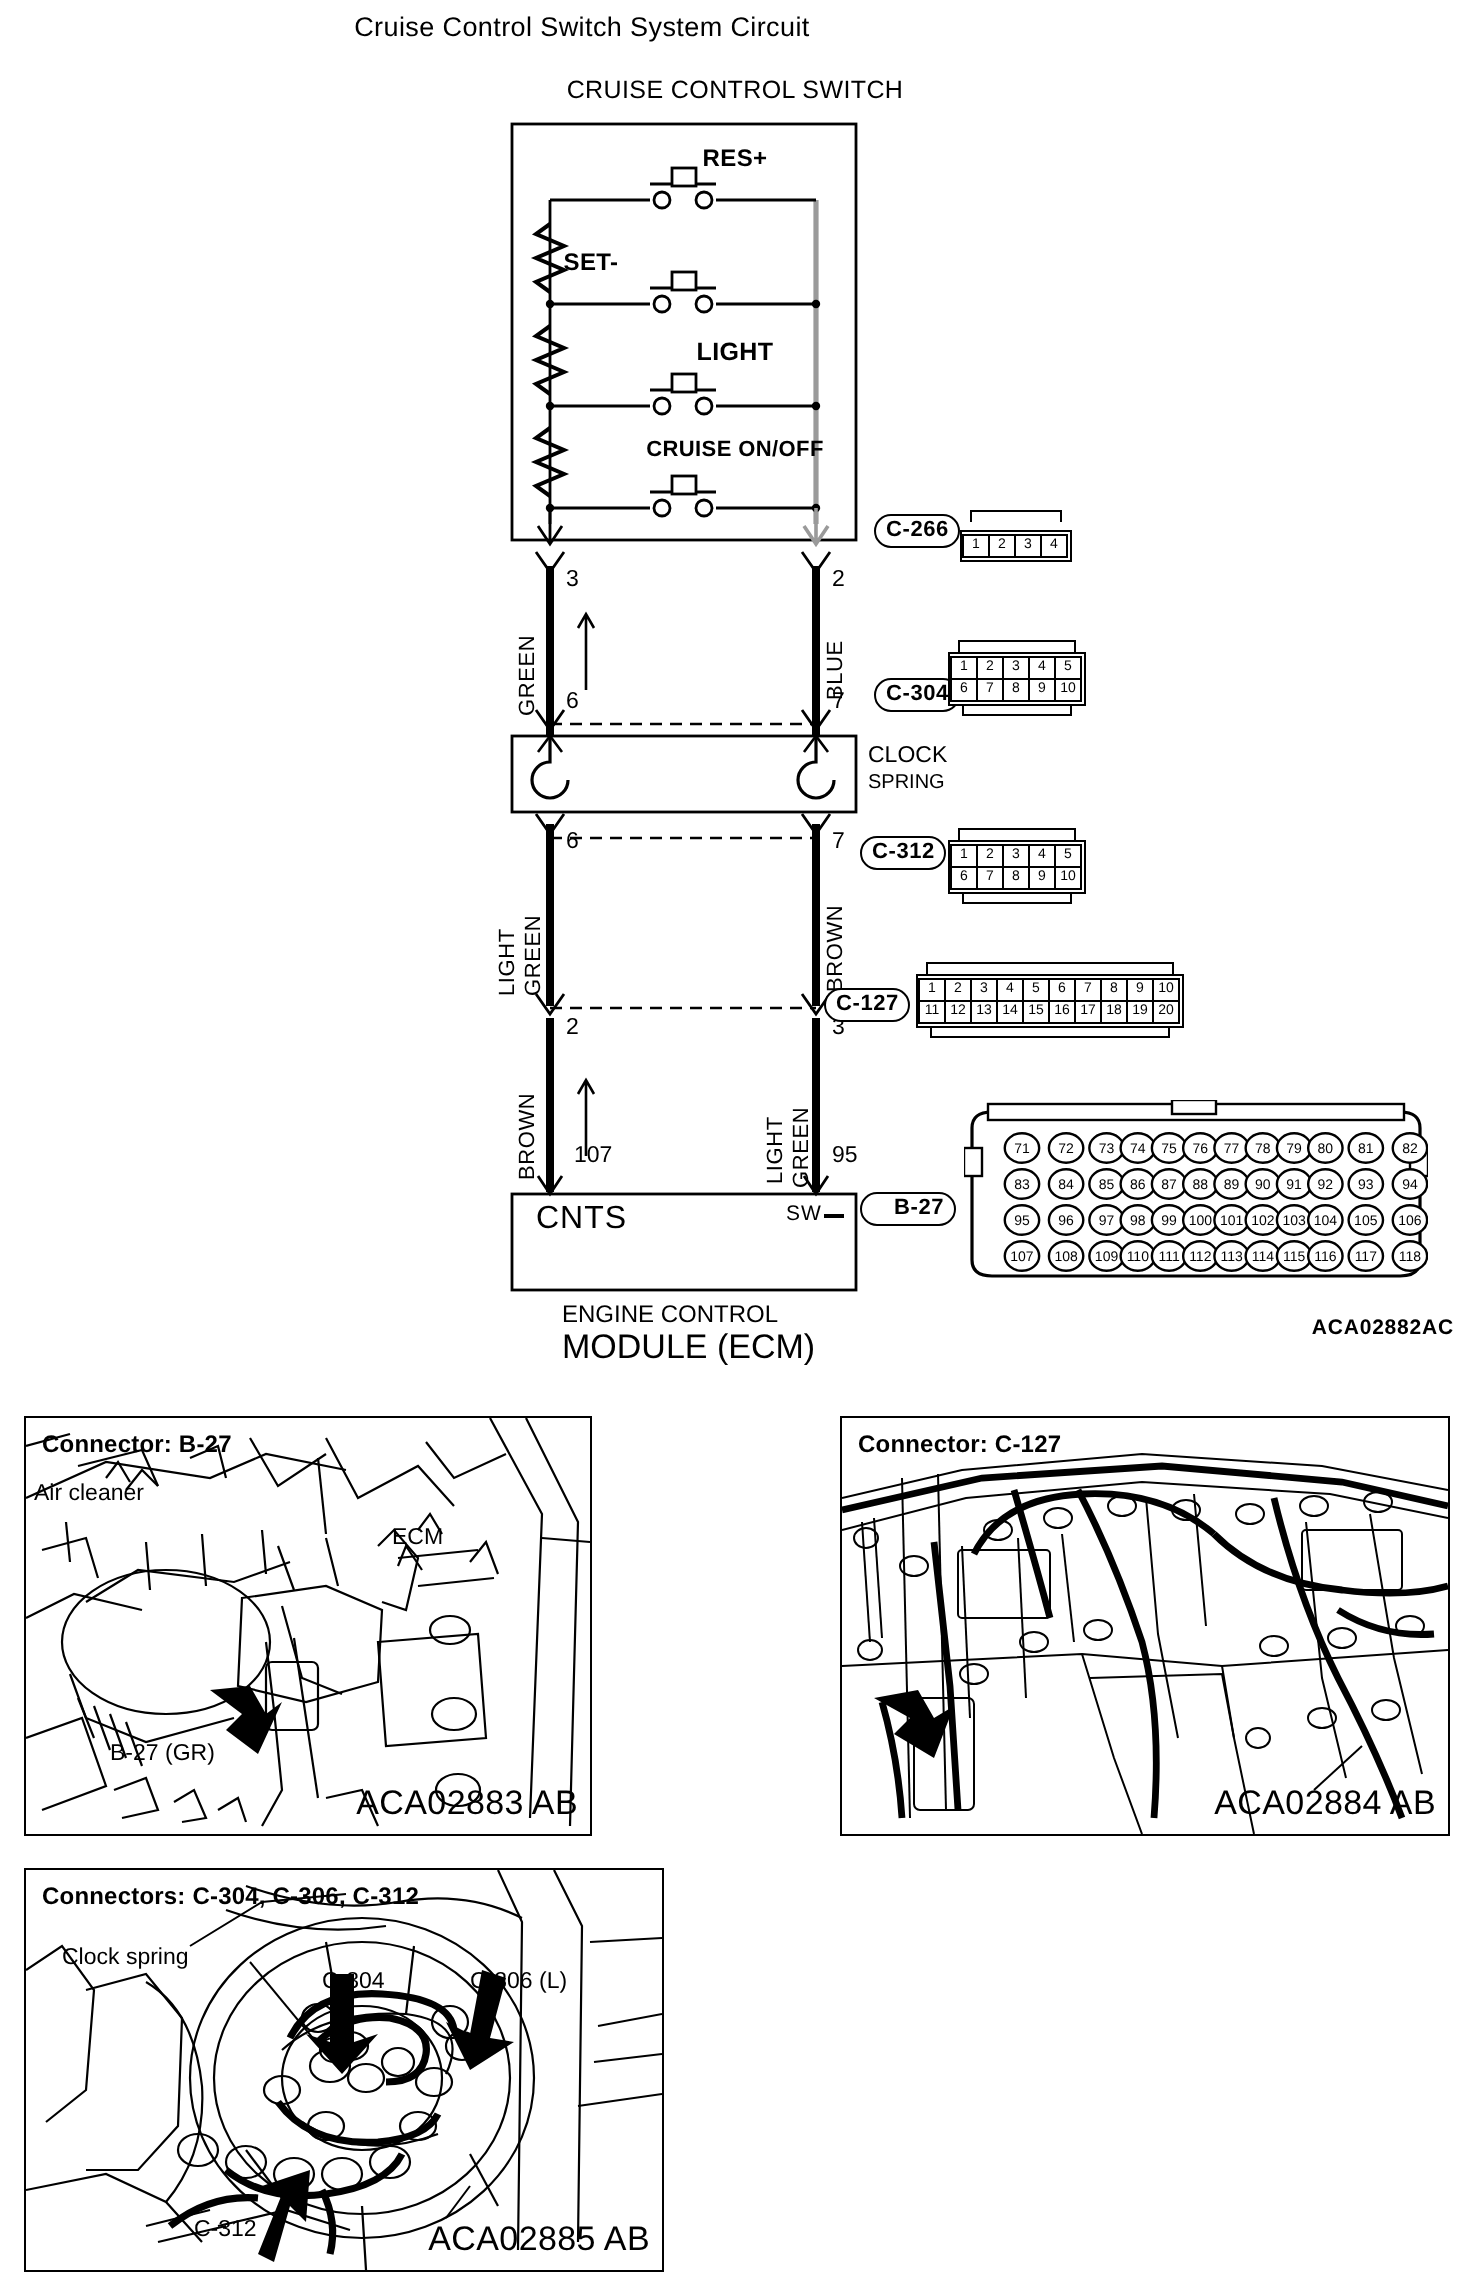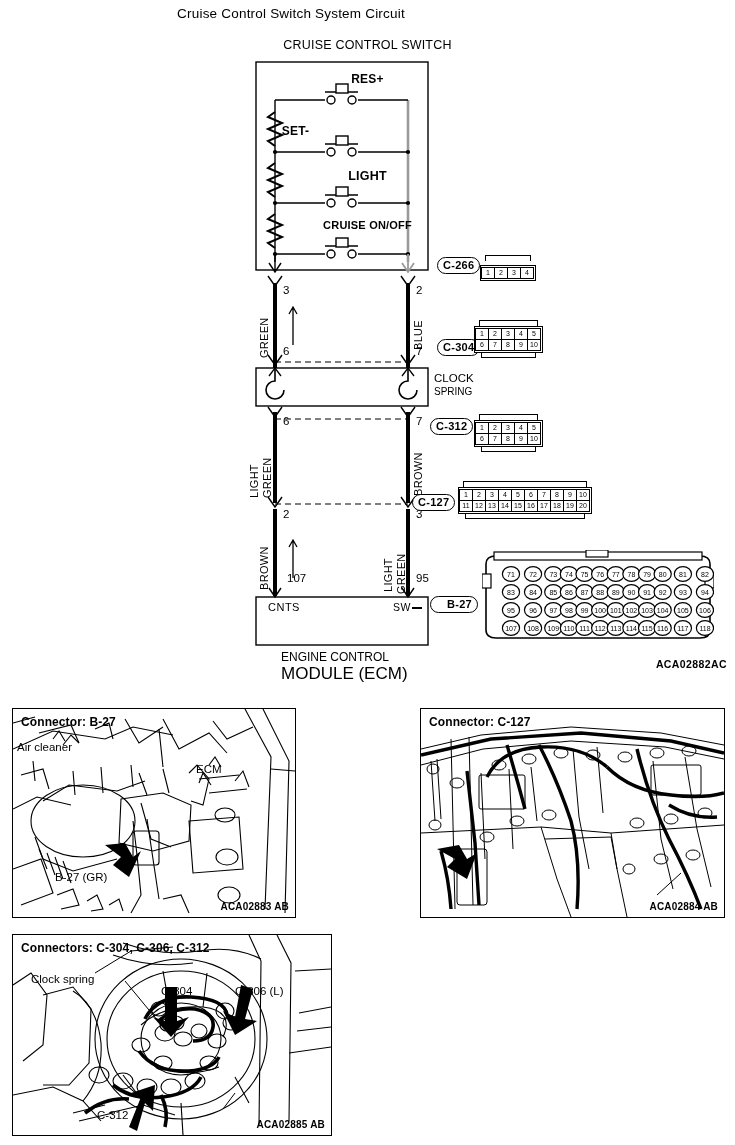--- a/index.html
+++ b/index.html
@@ -66,21 +66,21 @@
 
   
   .panel{
     position:absolute;border:1.6px solid #000;background:#fff;overflow:hidden;
   }
   .panel-title{
     position:absolute;font-size:12px;font-weight:bold;z-index:4;
     background:transparent;letter-spacing:.1px;
   }
   .panel-code{
-    position:absolute;font-size:10px;font-weight:bold;z-index:4;
+    position:absolute;font-size:17px;font-weight:normal;z-index:4;
     letter-spacing:.2px;
   }
   .panel-note{position:absolute;font-size:11.5px;z-index:4;}
   svg{display:block;}
 </style>
 </head>
 <body>
 
 <div class="page">
 
@@ -203,21 +203,21 @@
     <div class="pinno" style="left:416px;top:415px;">7</div>
     <div class="pinno" style="left:283px;top:508px;">2</div>
     <div class="pinno" style="left:416px;top:508px;">3</div>
 
     <div class="pinno" style="left:287px;top:572px;">107</div>
     <div class="pinno" style="left:416px;top:572px;">95</div>
 
     <div class="lbl" style="left:434px;top:372px;font-size:11.5px;">CLOCK</div>
     <div class="lbl" style="left:434px;top:386px;font-size:10px;">SPRING</div>
 
-    <div class="lbl" style="left:268px;top:601px;font-size:11px;letter-spacing:.5px;">CNTS</div>
+    <div class="lbl" style="left:268px;top:601px;font-size:16px;letter-spacing:.5px;">CNTS</div>
     <div class="lbl" style="left:393px;top:601px;font-size:10.5px;letter-spacing:.5px;">SW</div>
     <div class="lbl" style="left:281px;top:650px;font-size:12px;">ENGINE CONTROL</div>
     <div class="lbl" style="left:281px;top:664px;font-size:17px;">MODULE (ECM)</div>
 
     <div class="conn-pill" style="left:437px;top:257px;">C-266</div>
     <div class="conn-pill" style="left:437px;top:339px;">C-304</div>
     <div class="conn-pill" style="left:430px;top:418px;">C-312</div>
     <div class="conn-pill" style="left:412px;top:494px;">C-127</div>
     <div class="conn-pill" style="left:430px;top:596px;padding-left:16px;">B-27</div>
 

